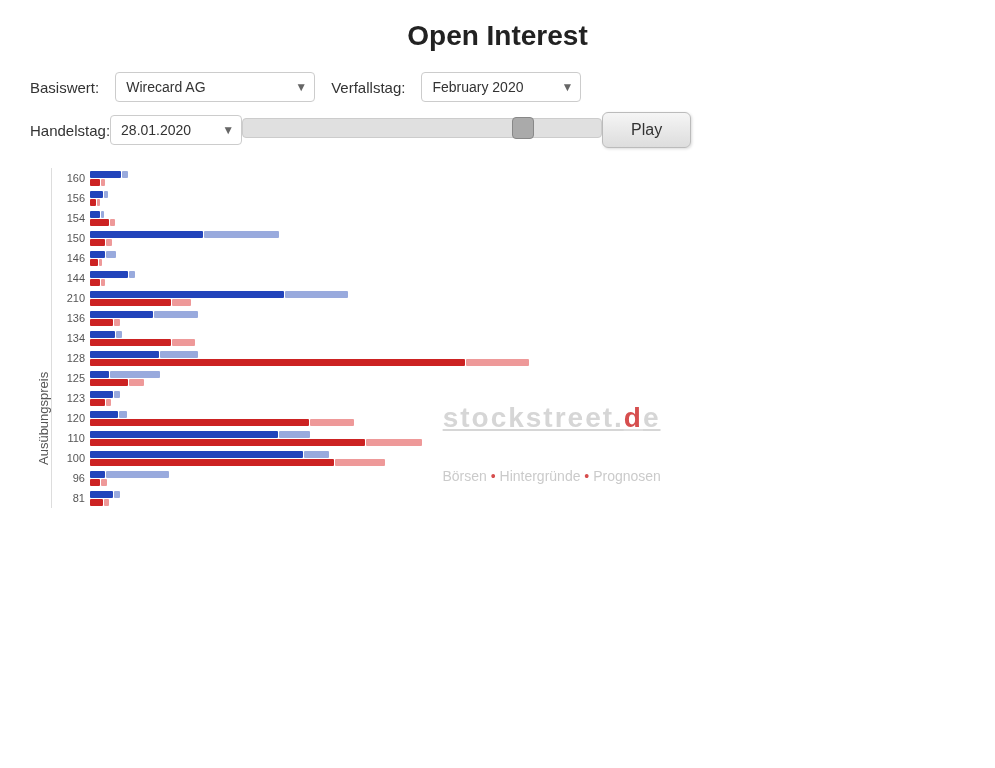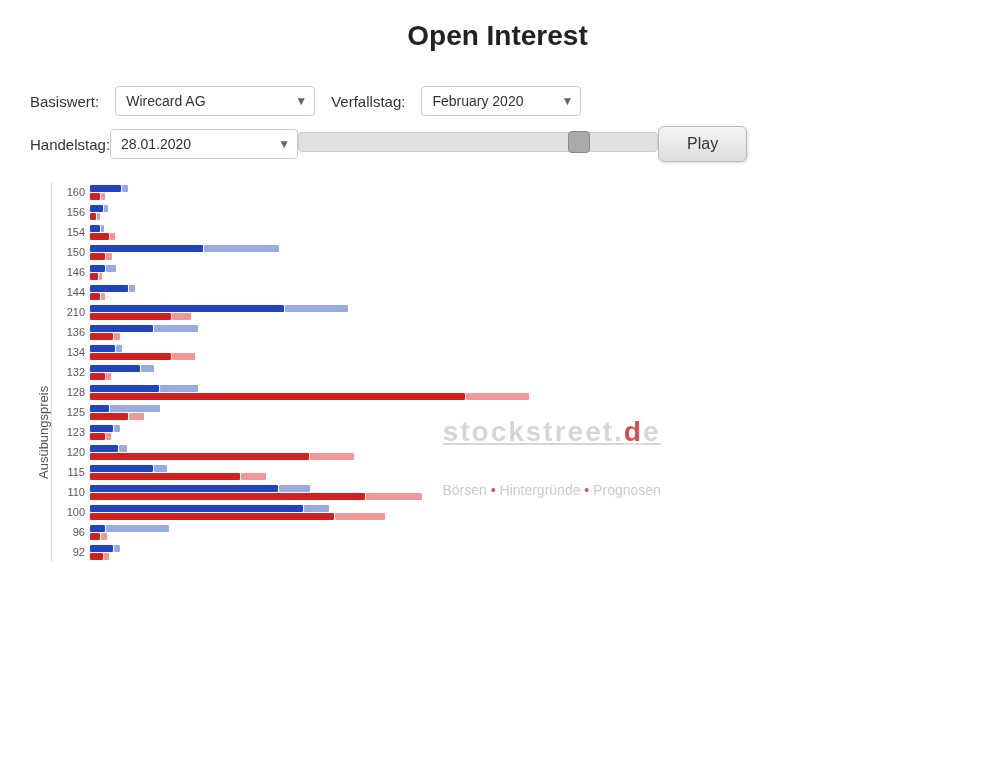--- a/index.html
+++ b/index.html
@@ -12,21 +12,21 @@
     }
 
     .page-container {
       padding: 20px 30px;
     }
 
     .page-title {
       text-align: center;
       font-size: 28px;
       font-weight: bold;
-      margin-bottom: 34px;
+      margin-bottom: 20px;
       color: #222;
     }
 
     .controls-row {
       display: flex;
       align-items: center;
       gap: 16px;
       margin-bottom: 10px;
       flex-wrap: wrap;
     }
@@ -59,21 +59,21 @@
       right: 8px;
       top: 50%;
       transform: translateY(-50%);
       pointer-events: none;
       font-size: 12px;
       color: #666;
     }
 
     .basiswert-select { width: 200px; }
     .verfallstag-select { width: 160px; }
-    .handelstag-select { width: 188px; }
+    .handelstag-select { width: 132px; }
 
     .controls-row2 {
       display: flex;
       align-items: center;
       margin-bottom: 20px;
     }
 
     .slider-container {
       flex: 1;
       max-width: 360px;
@@ -366,98 +366,72 @@
                 <div class="bar bar-blue" style="width: 25px;"></div>
                 <div class="bar bar-blue-light" style="width: 6px;"></div>
               </div>
               <div style="display: flex; gap: 1px;">
                 <div class="bar bar-red" style="width: 81px;"></div>
                 <div class="bar bar-red-light" style="width: 23px;"></div>
               </div>
             </div>
           </div>
           <div class="bar-row">
-            <div class="bar-row-label">132</div>
-            <div class="bars-container">
-              <div style="display: flex; gap: 1px; margin-bottom: 1px;">
-                <div class="bar bar-blue" style="width: 50px;"></div>
-                <div class="bar bar-blue-light" style="width: 13px;"></div>
+            <div class="bar-row-label">128</div>
+            <div class="bars-container">
+              <div style="display: flex; gap: 1px; margin-bottom: 1px;">
+                <div class="bar bar-blue" style="width: 69px;"></div>
+                <div class="bar bar-blue-light" style="width: 38px;"></div>
+              </div>
+              <div style="display: flex; gap: 1px;">
+                <div class="bar bar-red" style="width: 375px;"></div>
+                <div class="bar bar-red-light" style="width: 63px;"></div>
+              </div>
+            </div>
+          </div>
+          <div class="bar-row">
+            <div class="bar-row-label">125</div>
+            <div class="bars-container">
+              <div style="display: flex; gap: 1px; margin-bottom: 1px;">
+                <div class="bar bar-blue" style="width: 19px;"></div>
+                <div class="bar bar-blue-light" style="width: 50px;"></div>
+              </div>
+              <div style="display: flex; gap: 1px;">
+                <div class="bar bar-red" style="width: 38px;"></div>
+                <div class="bar bar-red-light" style="width: 15px;"></div>
+              </div>
+            </div>
+          </div>
+          <div class="bar-row">
+            <div class="bar-row-label">123</div>
+            <div class="bars-container">
+              <div style="display: flex; gap: 1px; margin-bottom: 1px;">
+                <div class="bar bar-blue" style="width: 23px;"></div>
+                <div class="bar bar-blue-light" style="width: 6px;"></div>
               </div>
               <div style="display: flex; gap: 1px;">
                 <div class="bar bar-red" style="width: 15px;"></div>
                 <div class="bar bar-red-light" style="width: 5px;"></div>
               </div>
             </div>
           </div>
           <div class="bar-row">
-            <div class="bar-row-label">128</div>
-            <div class="bars-container">
-              <div style="display: flex; gap: 1px; margin-bottom: 1px;">
-                <div class="bar bar-blue" style="width: 69px;"></div>
-                <div class="bar bar-blue-light" style="width: 38px;"></div>
-              </div>
-              <div style="display: flex; gap: 1px;">
-                <div class="bar bar-red" style="width: 375px;"></div>
-                <div class="bar bar-red-light" style="width: 63px;"></div>
-              </div>
-            </div>
-          </div>
-          <div class="bar-row">
-            <div class="bar-row-label">125</div>
-            <div class="bars-container">
-              <div style="display: flex; gap: 1px; margin-bottom: 1px;">
-                <div class="bar bar-blue" style="width: 19px;"></div>
-                <div class="bar bar-blue-light" style="width: 50px;"></div>
-              </div>
-              <div style="display: flex; gap: 1px;">
-                <div class="bar bar-red" style="width: 38px;"></div>
-                <div class="bar bar-red-light" style="width: 15px;"></div>
-              </div>
-            </div>
-          </div>
-          <div class="bar-row">
-            <div class="bar-row-label">123</div>
-            <div class="bars-container">
-              <div style="display: flex; gap: 1px; margin-bottom: 1px;">
-                <div class="bar bar-blue" style="width: 23px;"></div>
-                <div class="bar bar-blue-light" style="width: 6px;"></div>
-              </div>
-              <div style="display: flex; gap: 1px;">
-                <div class="bar bar-red" style="width: 15px;"></div>
-                <div class="bar bar-red-light" style="width: 5px;"></div>
-              </div>
-            </div>
-          </div>
-          <div class="bar-row">
             <div class="bar-row-label">120</div>
             <div class="bars-container">
               <div style="display: flex; gap: 1px; margin-bottom: 1px;">
                 <div class="bar bar-blue" style="width: 28px;"></div>
                 <div class="bar bar-blue-light" style="width: 8px;"></div>
               </div>
               <div style="display: flex; gap: 1px;">
                 <div class="bar bar-red" style="width: 219px;"></div>
                 <div class="bar bar-red-light" style="width: 44px;"></div>
               </div>
             </div>
           </div>
           <div class="bar-row">
-            <div class="bar-row-label">115</div>
-            <div class="bars-container">
-              <div style="display: flex; gap: 1px; margin-bottom: 1px;">
-                <div class="bar bar-blue" style="width: 63px;"></div>
-                <div class="bar bar-blue-light" style="width: 13px;"></div>
-              </div>
-              <div style="display: flex; gap: 1px;">
-                <div class="bar bar-red" style="width: 150px;"></div>
-                <div class="bar bar-red-light" style="width: 25px;"></div>
-              </div>
-            </div>
-          </div>
-          <div class="bar-row">
             <div class="bar-row-label">110</div>
             <div class="bars-container">
               <div style="display: flex; gap: 1px; margin-bottom: 1px;">
                 <div class="bar bar-blue" style="width: 188px;"></div>
                 <div class="bar bar-blue-light" style="width: 31px;"></div>
               </div>
               <div style="display: flex; gap: 1px;">
                 <div class="bar bar-red" style="width: 275px;"></div>
                 <div class="bar bar-red-light" style="width: 56px;"></div>
               </div>
@@ -483,21 +457,21 @@
                 <div class="bar bar-blue" style="width: 15px;"></div>
                 <div class="bar bar-blue-light" style="width: 63px;"></div>
               </div>
               <div style="display: flex; gap: 1px;">
                 <div class="bar bar-red" style="width: 10px;"></div>
                 <div class="bar bar-red-light" style="width: 6px;"></div>
               </div>
             </div>
           </div>
           <div class="bar-row">
-            <div class="bar-row-label">92</div>
+            <div class="bar-row-label">81</div>
             <div class="bars-container">
               <div style="display: flex; gap: 1px; margin-bottom: 1px;">
                 <div class="bar bar-blue" style="width: 23px;"></div>
                 <div class="bar bar-blue-light" style="width: 6px;"></div>
               </div>
               <div style="display: flex; gap: 1px;">
                 <div class="bar bar-red" style="width: 13px;"></div>
                 <div class="bar bar-red-light" style="width: 5px;"></div>
               </div>
             </div>

